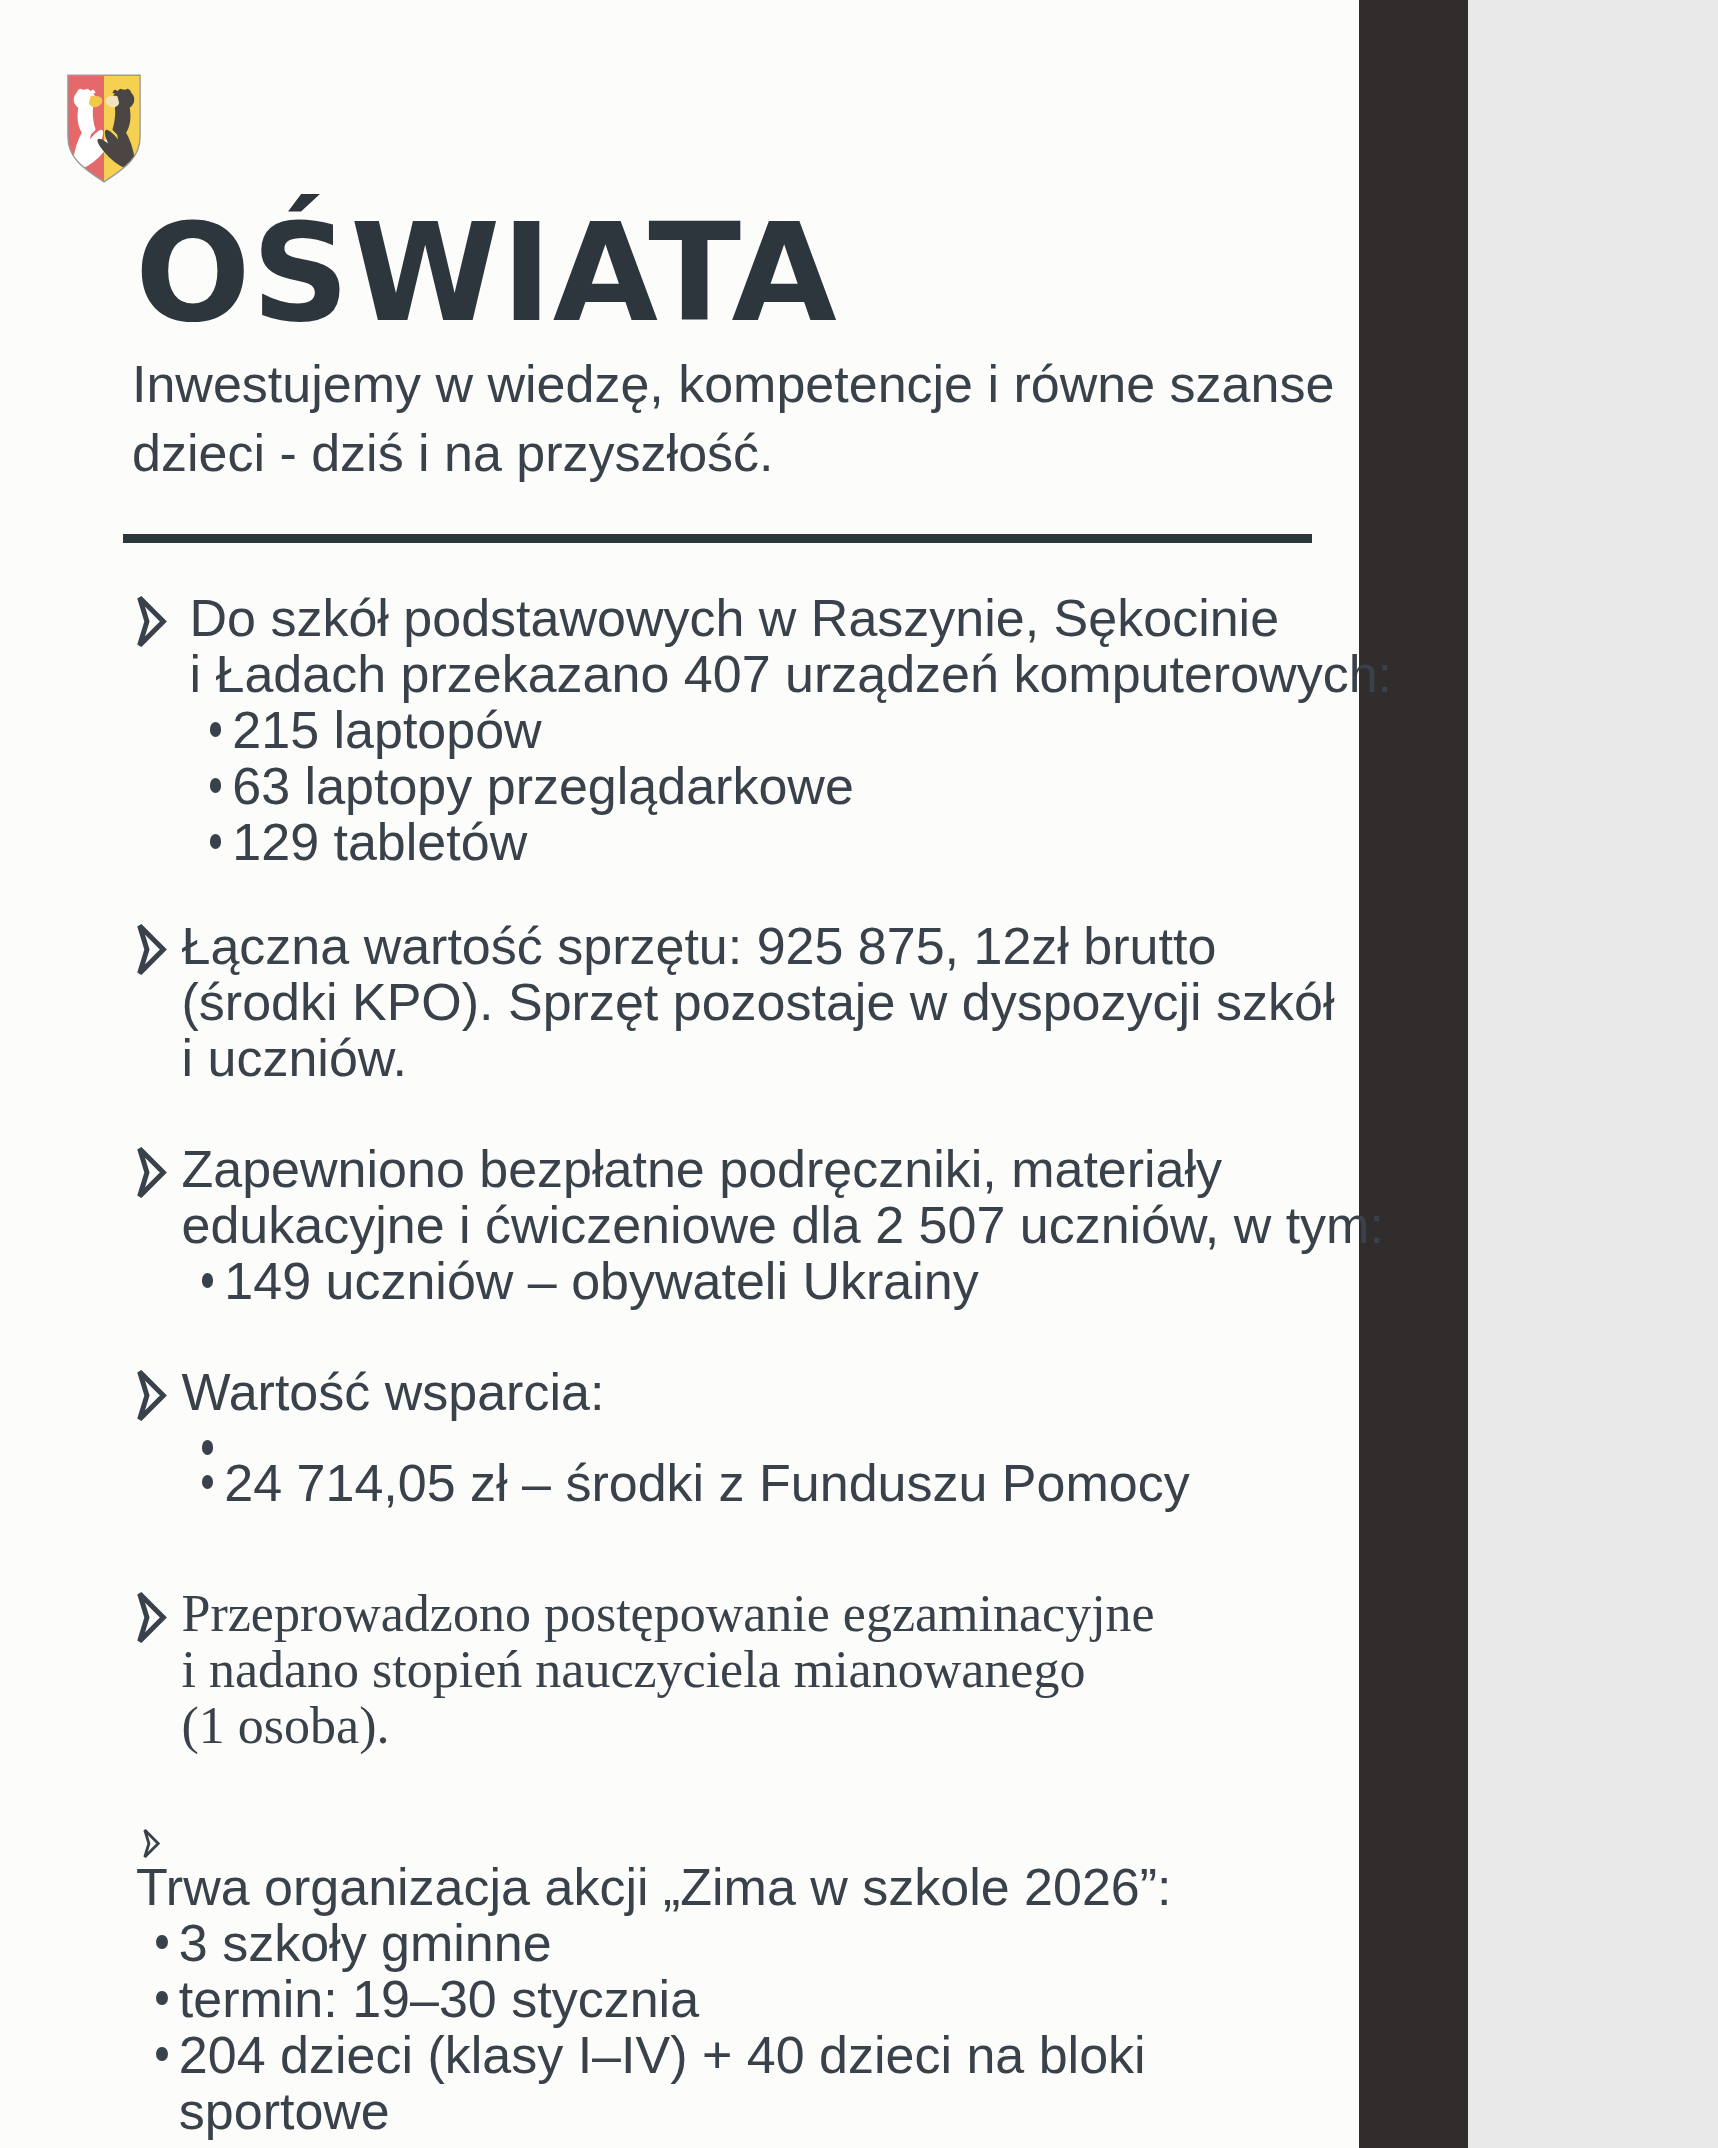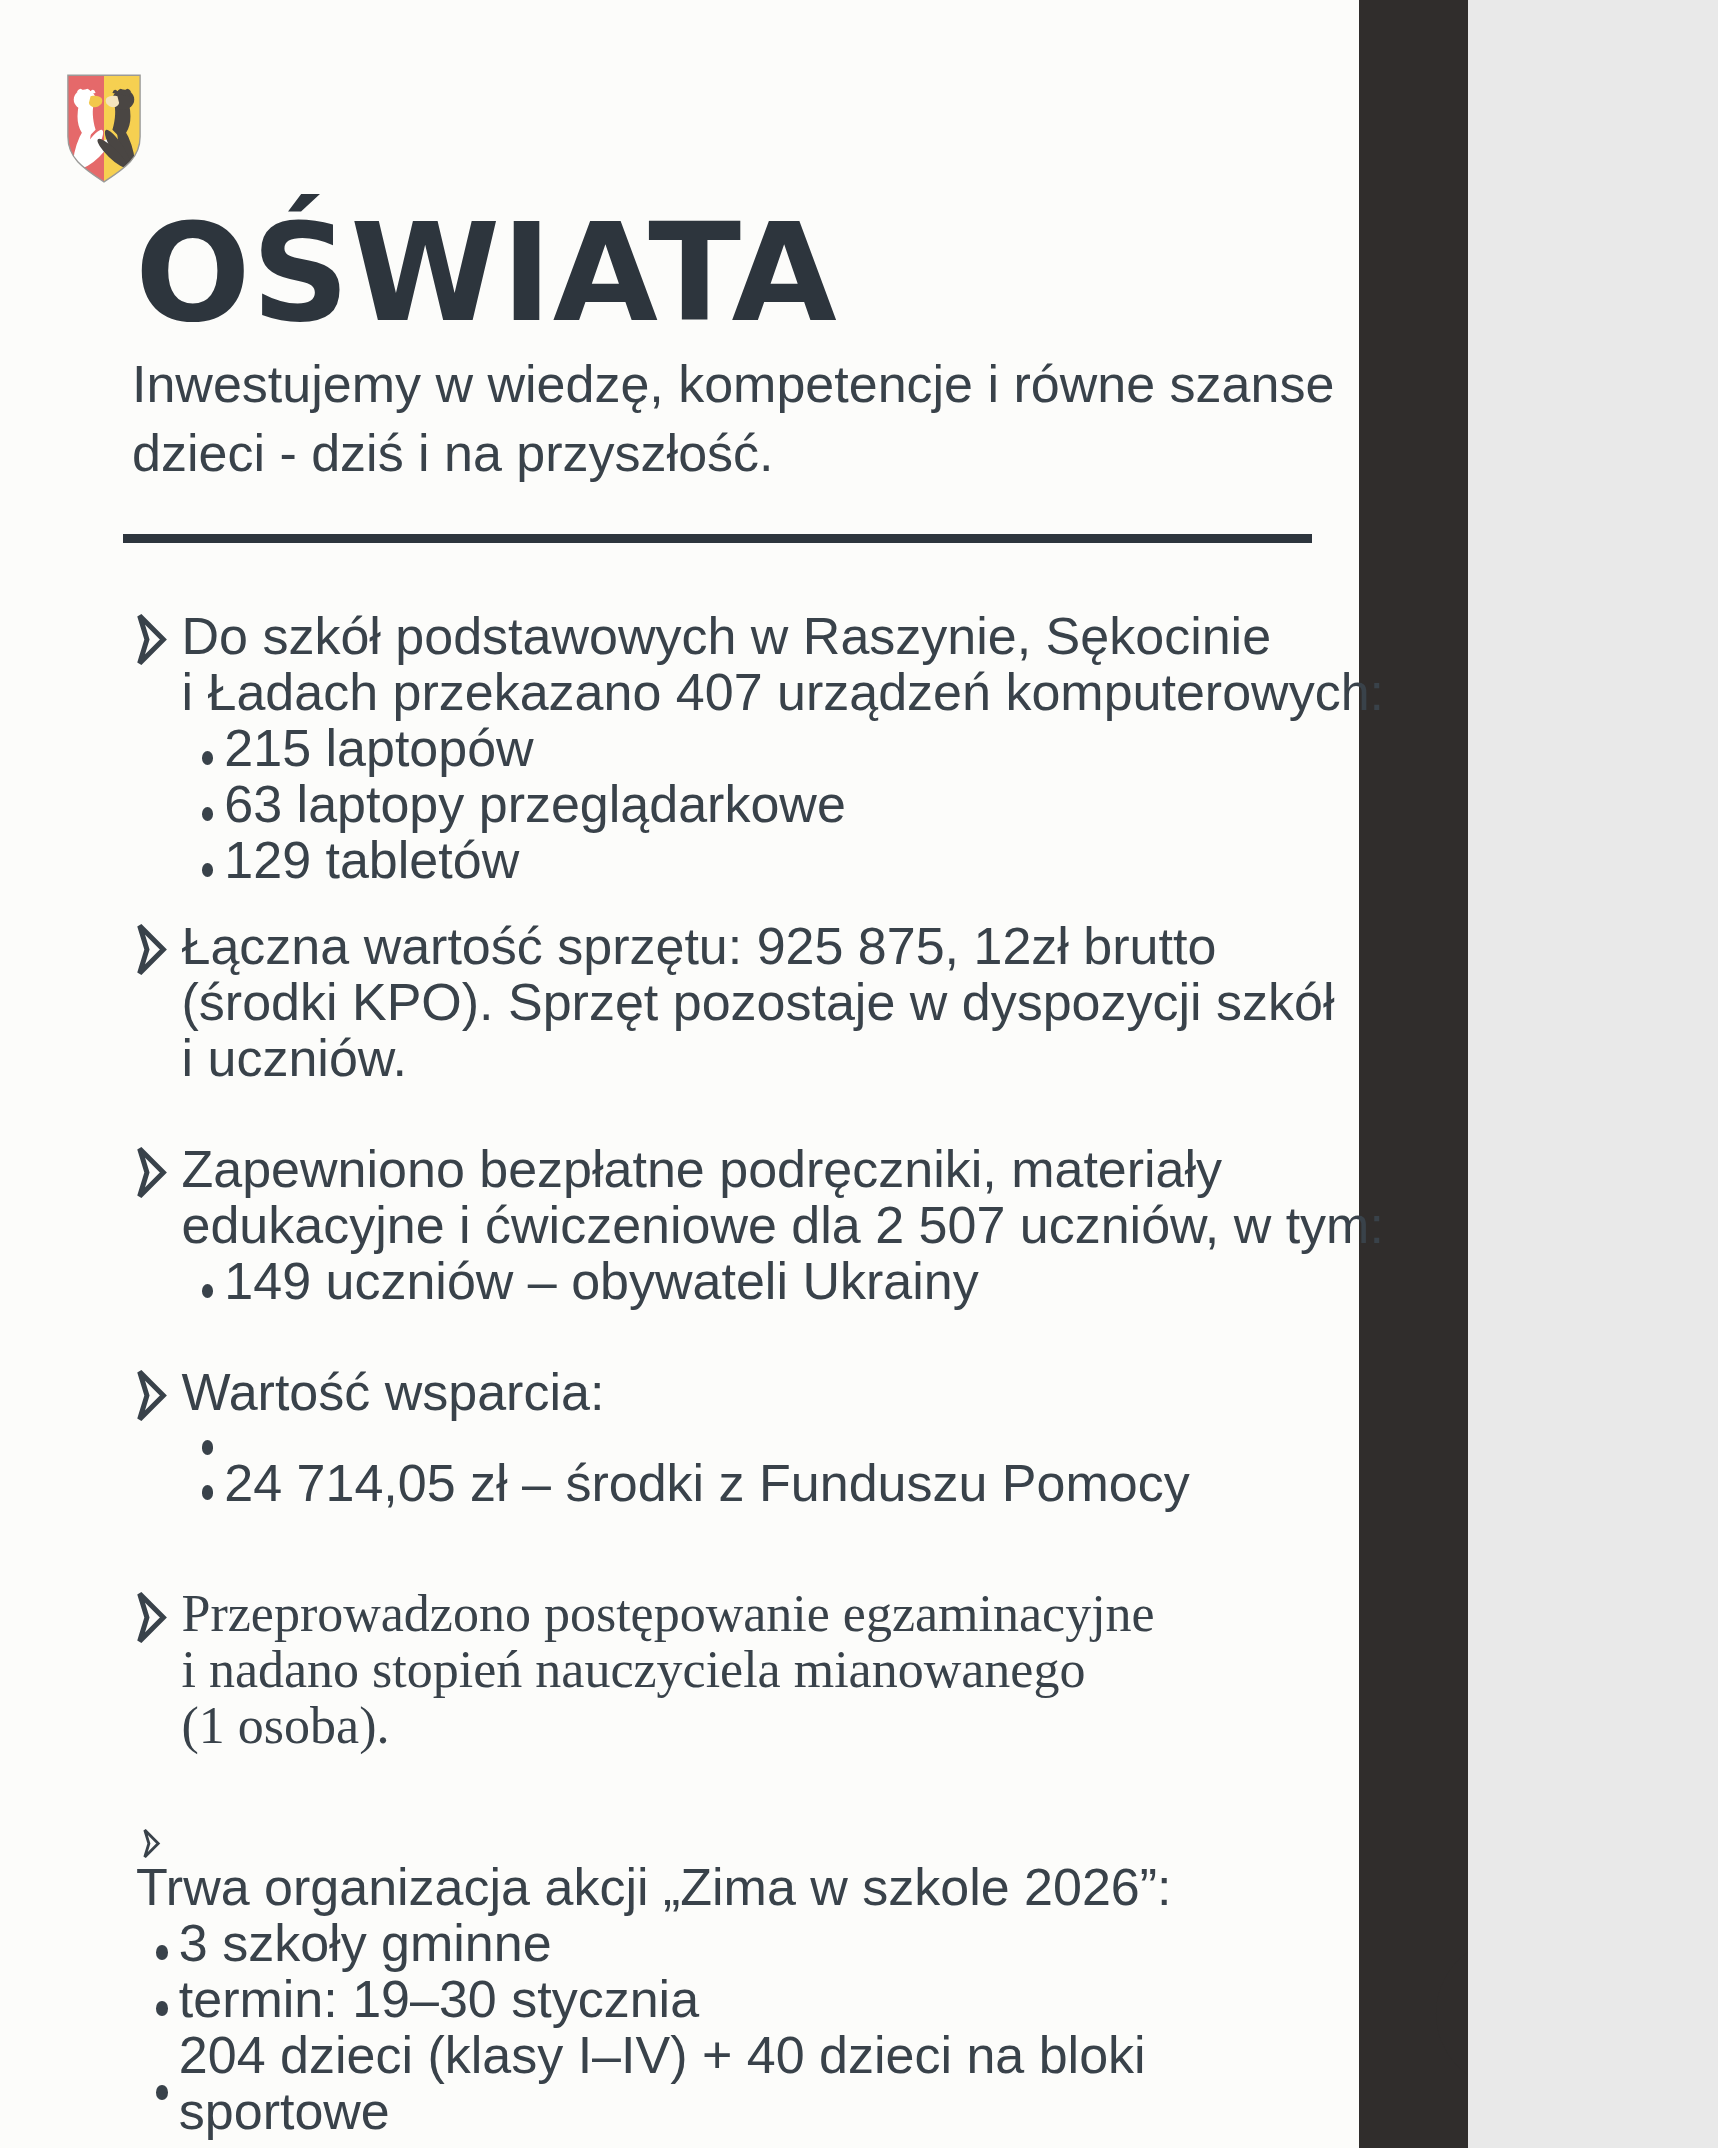--- a/index.html
+++ b/index.html
@@ -49,21 +49,21 @@
     background: var(--title, #2d353d);
   }
   .sections { position: absolute; left: 0; top: 0; width: 100%; height: 100%; }
   .section {
     position: absolute;
     left: 136px;
     width: 1446px;
     display: flex;
     align-items: flex-start;
   }
-  .s1 { top: 608px; }
+  .s1 { top: 590px; gap: 8px; }
   .s2 { top: 918px; }
   .s3 { top: 1141px; }
   .s4 { top: 1364px; }
   .s5 { top: 1586px; font-family: Liberation Serif, serif; }
   .s6 { top: 1824px; flex-direction: column; }
   .arrow-icon {
     flex: 0 0 31px;
     width: 31px; height: 55px;
     margin-top: 3.6px;
     margin-right: 14.5px;
@@ -74,21 +74,21 @@
     line-height: 56px;
     white-space: pre-line;
   }
   .sub-list {
     list-style: none;
     margin: 0;
     padding: 0 0 0 20px;
   }
   .sub-item {
     display: flex;
-    align-items: center;
+    align-items: flex-start;
   }
   .dot {
     flex: 0 0 11.8px;
     width: 11.8px; height: 14.5px;
     margin: 20px 11px 0 0;
     border-radius: 50%;
     background: var(--text, #39424a);
   }
   .sub-text {
     font-size: 52px;

